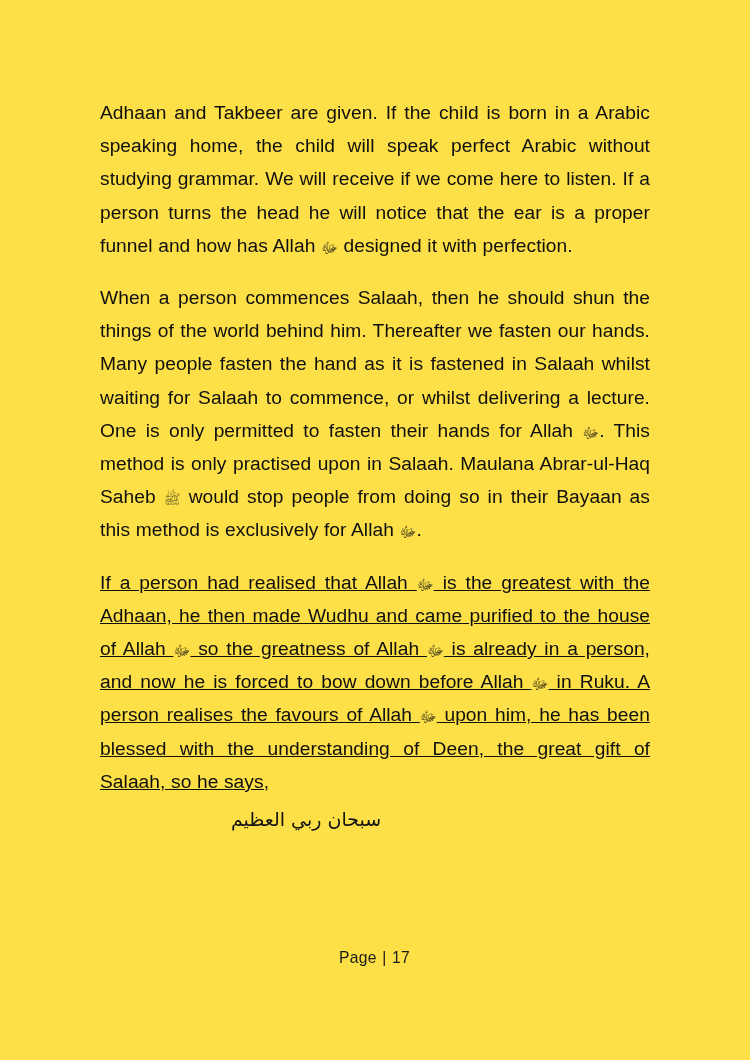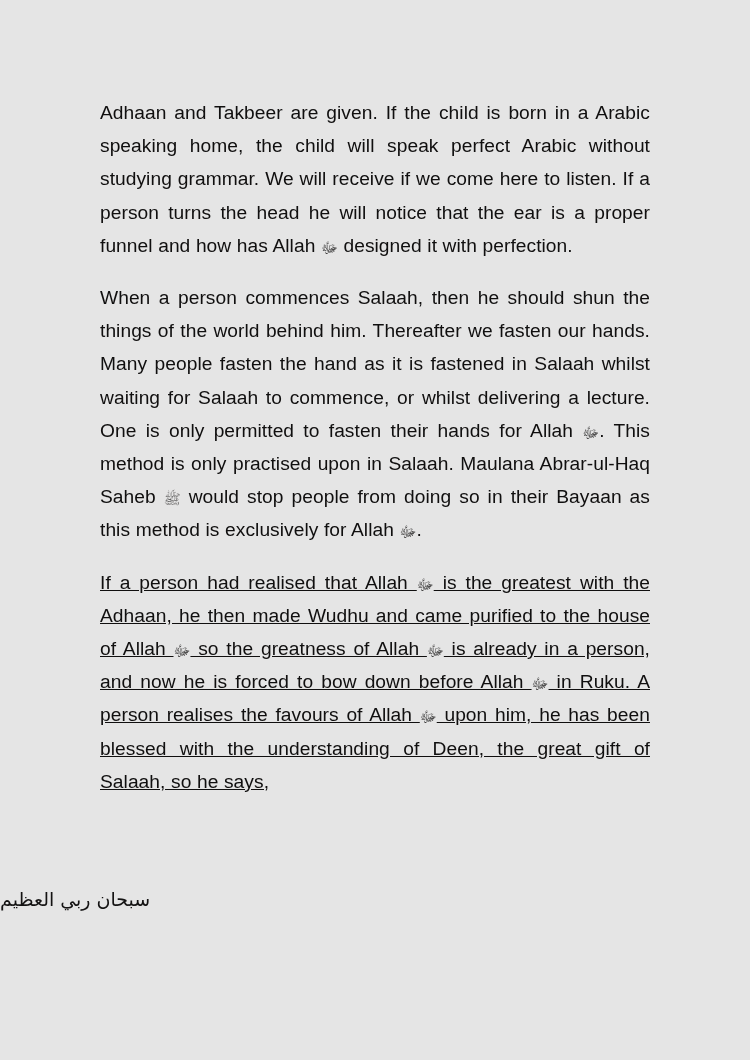--- a/index.html
+++ b/index.html
@@ -6,21 +6,21 @@
     margin: 0;
     padding: 0;
     background: #ffffff;
   }
 
   .page {
     position: relative;
     width: 750px;
     height: 1060px;
     margin: 0 auto;
-    background: #e5e5e5;
+    background: #fde047;
     overflow: hidden;
   }
 
   .content {
     position: absolute;
     left: 100px;
     top: 96px;
     width: 550px;
   }
 
@@ -55,23 +55,23 @@
 
   .honorific.light {
     opacity: 0.62;
     font-size: 14px;
   }
 
   
   .arabic-line {
     position: absolute;
     left: 0;
-    top: 884px;
+    top: 804px;
     width: 612px;
-    text-align: left;
+    text-align: center;
     font-family: "DejaVu Sans", sans-serif;
     font-size: 19px;
     line-height: 30px;
     color: #141313;
     direction: rtl;
     unicode-bidi: bidi-override;
   }
 
   
   .footer {
@@ -103,14 +103,19 @@
 <div class="page">
 
   <div class="content">
     <p class="para">Adhaan and Takbeer are given. If the child is born in a Arabic speaking home, the child will speak perfect Arabic without studying grammar. We will receive if we come here to listen. If a person turns the head he will notice that the ear is a proper funnel and how has Allah <span class="honorific">ﷻ</span> designed it with perfection.</p>
     <p class="para">When a person commences Salaah, then he should shun the things of the world behind him. Thereafter we fasten our hands. Many people fasten the hand as it is fastened in Salaah whilst waiting for Salaah to commence, or whilst delivering a lecture. One is only permitted to fasten their hands for Allah <span class="honorific">ﷻ</span>. This method is only practised upon in Salaah. Maulana Abrar-ul-Haq Saheb <span class="honorific light">ﷺ</span> would stop people from doing so in their Bayaan as this method is exclusively for Allah <span class="honorific">ﷻ</span>.</p>
     <p class="para">If a person had realised that Allah <span class="honorific">ﷻ</span> is the greatest with the Adhaan, he then made Wudhu and came purified to the house of Allah <span class="honorific">ﷻ</span> so the greatness of Allah <span class="honorific">ﷻ</span> is already in a person, and now he is forced to bow down before Allah <span class="honorific">ﷻ</span> in Ruku. A person realises the favours of Allah <span class="honorific">ﷻ</span> upon him, he has been blessed with the understanding of Deen, the great gift of Salaah, so he says,</p>
   </div>
 
   <div class="arabic-line">سبحان ربي العظيم</div>
 
+  <div class="footer">
+    <span class="footer-text">
+      <span>Page</span><span class="footer-sep">|</span><span>17</span>
+    </span>
+  </div>
 
 </div>
 
 </body></html>

